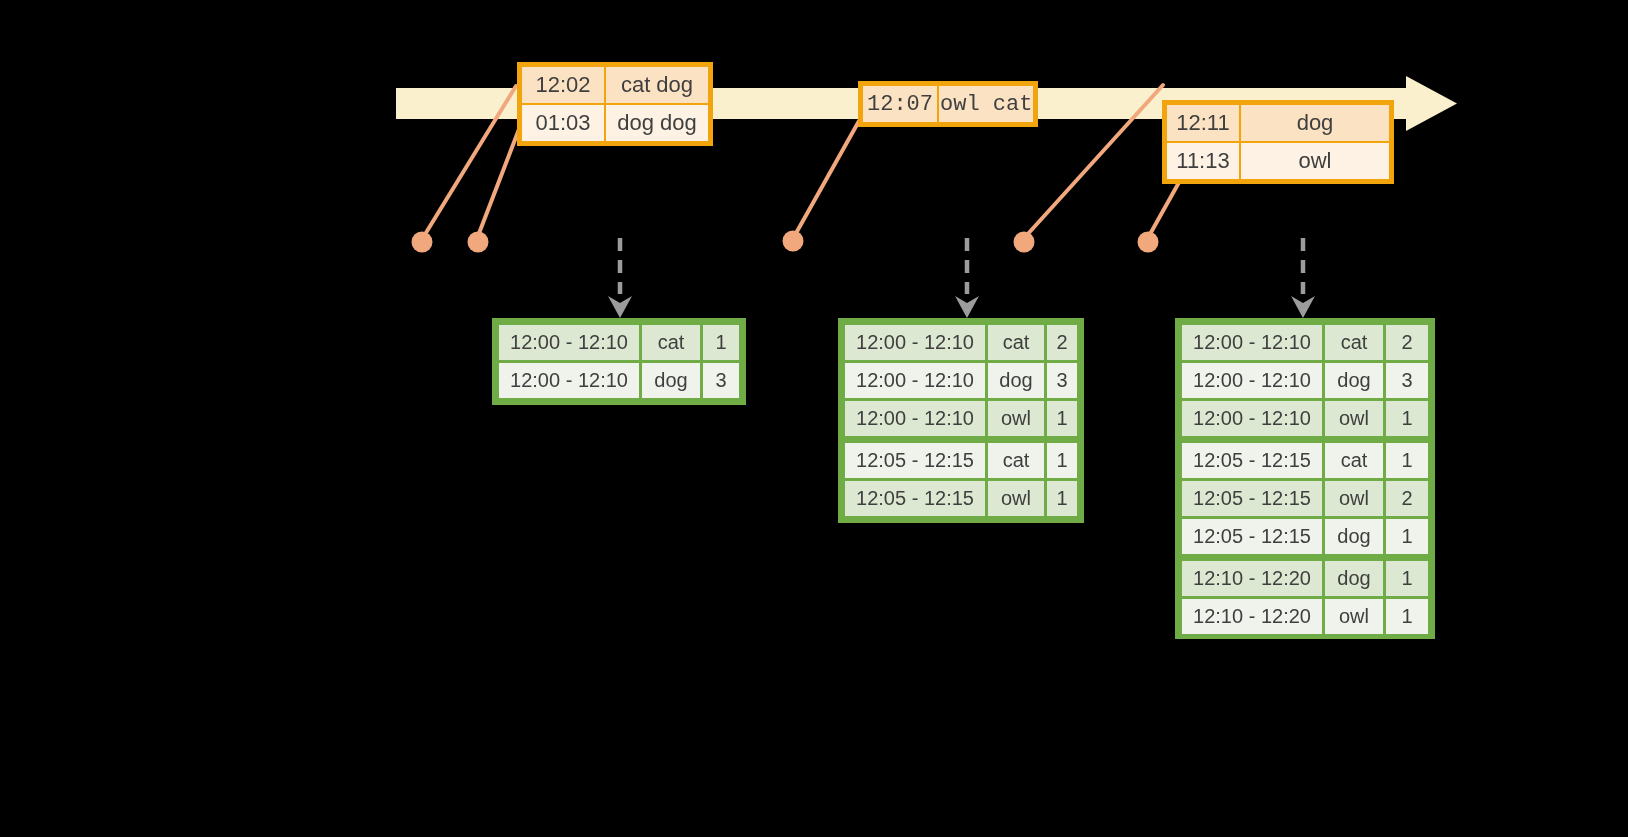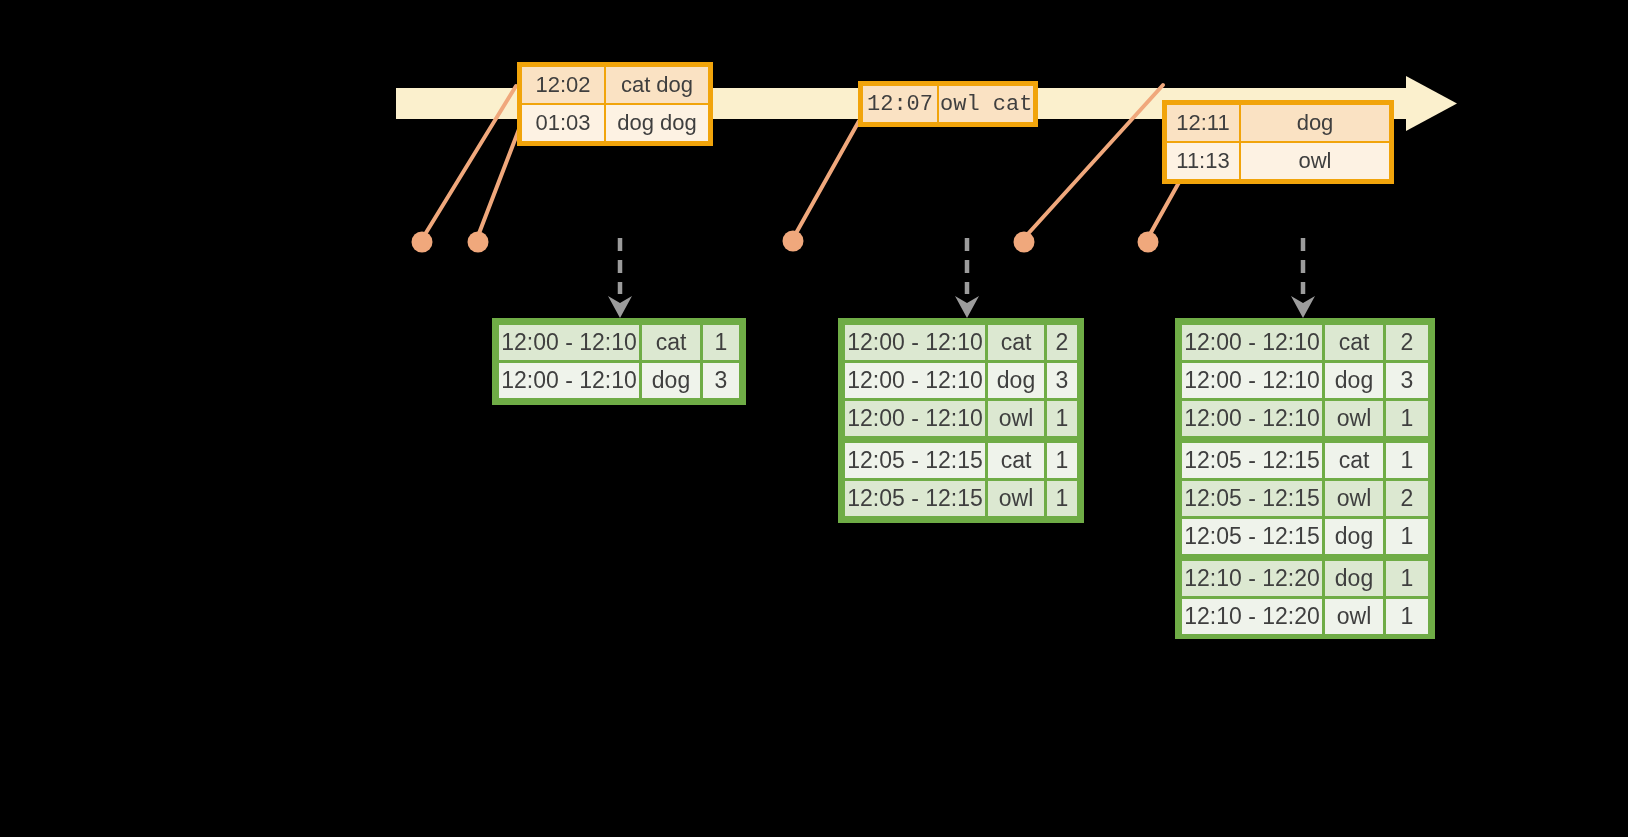--- a/index.html
+++ b/index.html
@@ -47,21 +47,21 @@
   
   .result-table {
     background: var(--result-border);
     border: 4px solid var(--result-border);
     border-spacing: 3px;
   }
   .result-table td {
     height: 33px;
     text-align: center;
     vertical-align: middle;
-    font-size: 23px;
+    font-size: 20px;
     color: var(--text);
     overflow: hidden;
     white-space: nowrap;
   }
   .result-table tr:nth-child(odd) td { background: var(--result-row-dark); }
   .result-table tr:nth-child(even) td { background: var(--result-row-light); }
   .result-table tr.group-start td { border-top: 4px solid var(--result-border); }
 </style>
 </head>
 <body>

